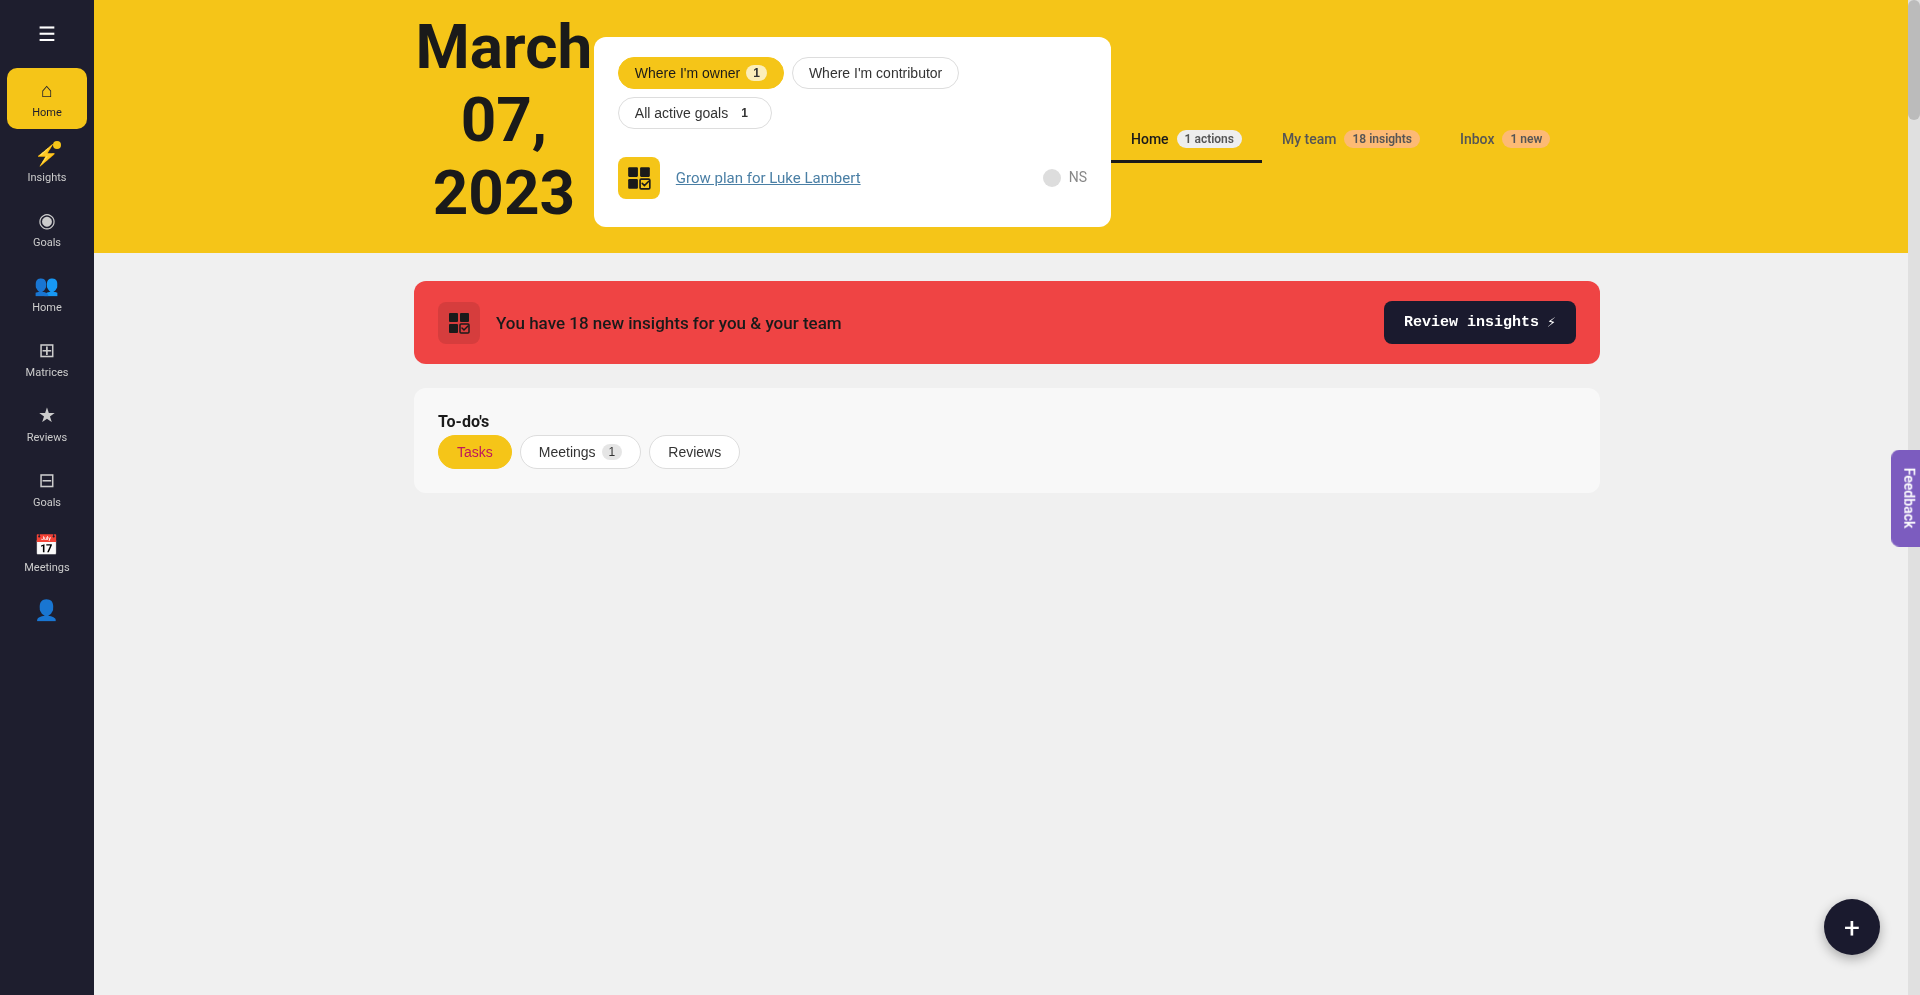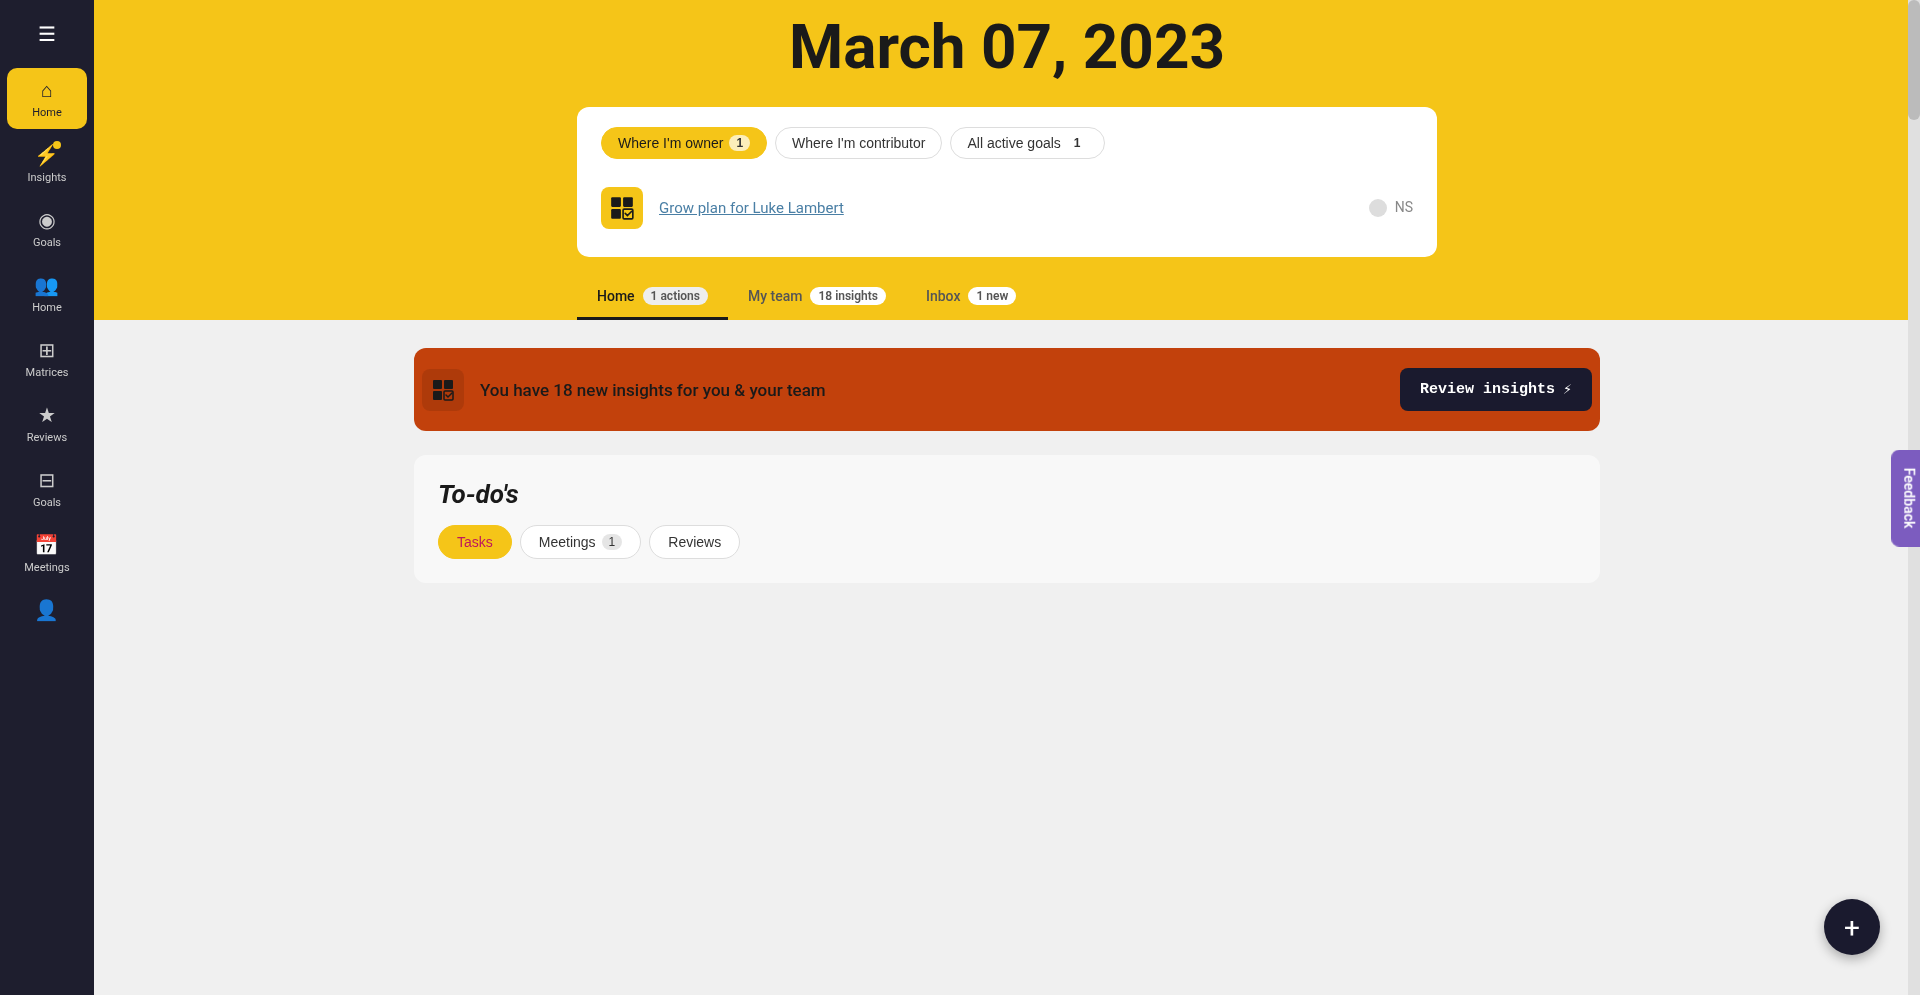--- a/index.html
+++ b/index.html
@@ -80,21 +80,21 @@
       background: #f0f0f0;
       overflow-y: auto;
     }
 
     
     .hero {
       background: #f5c518;
       padding: 0 320px 0 320px;
       padding-top: 10px;
       display: flex;
-      flex-direction: column;
+      flex-direction: row;
       align-items: center;
     }
 
     .hero-date {
       font-size: 62px;
       font-weight: 700;
       color: #1a1a1a;
       text-align: center;
       margin-bottom: 24px;
     }
@@ -202,44 +202,44 @@
       font-size: 14px;
       color: #555;
       border-bottom: 3px solid transparent;
       font-weight: 500;
     }
     .bottom-tab.active {
       border-bottom: 3px solid #1a1a1a;
       color: #1a1a1a;
     }
     .bottom-tab .tab-badge {
-      background: #ffffff;
+      background: #fdba74;
       color: #555;
       border-radius: 10px;
       padding: 2px 8px;
       font-size: 12px;
       font-weight: 600;
     }
     .bottom-tab.active .tab-badge {
       background: #eee;
     }
 
     
     .content-area {
       padding: 28px 320px;
       display: flex;
       flex-direction: column;
       gap: 24px;
     }
 
     
     .insights-banner {
-      background: #c2410c;
+      background: #ef4444;
       border-radius: 12px;
-      padding: 20px 8px;
+      padding: 20px 24px;
       display: flex;
       align-items: center;
       gap: 16px;
     }
     .insights-banner-icon {
       width: 42px;
       height: 42px;
       border-radius: 8px;
       background: rgba(0,0,0,0.1);
       display: flex;
@@ -269,25 +269,24 @@
       font-family: Liberation Mono, monospace;
     }
 
     
     .todo-section {
       background: #f8f8f8;
       border-radius: 12px;
       padding: 24px;
     }
     .todo-title {
-      font-size: 26px;
+      font-size: 16px;
       font-weight: 700;
       color: #1a1a1a;
-      margin-bottom: 16px;
-      font-style: italic;
+      margin-bottom: 4px;
     }
     .todo-tabs {
       display: flex;
       gap: 8px;
     }
     .todo-tab {
       display: flex;
       align-items: center;
       gap: 6px;
       padding: 8px 18px;

